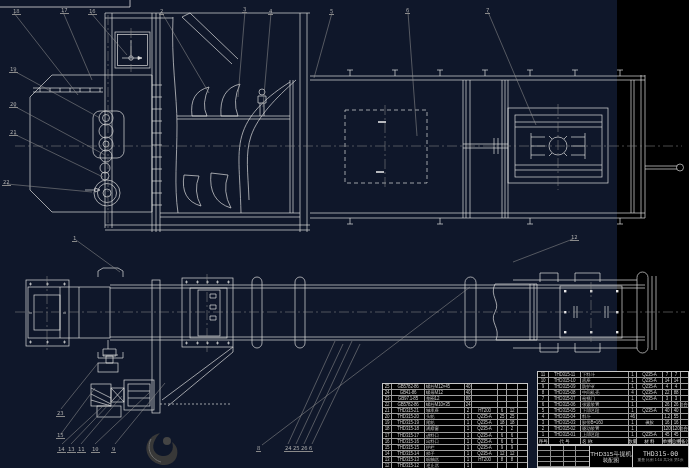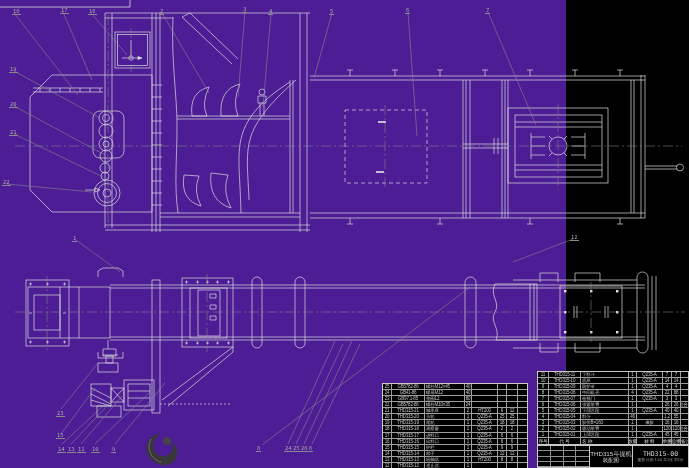--- a/index.html
+++ b/index.html
@@ -1,17 +1,17 @@
 <!DOCTYPE html>
 <html><head>
 <meta charset="utf-8">
 <style>
   html,body{margin:0;padding:0;background:#000;}
   body{width:689px;height:468px;overflow:hidden;font-family:"Liberation Sans",sans-serif;}
-  .sheet{position:relative;width:566px;height:468px;background:#4c1d95;}
+  .sheet{position:relative;width:617px;height:468px;background:#0f172a;}
   .sheet > svg{position:absolute;left:0;top:0;}
   *{box-sizing:border-box;}
 
   
   .callout{
     position:absolute;color:#a9a9a9;font-size:5.5px;line-height:6px;
     font-family:"DejaVu Sans Mono",monospace;border-bottom:1px solid #8a8a8a;
     padding:0 1px;white-space:nowrap;
   }
 

